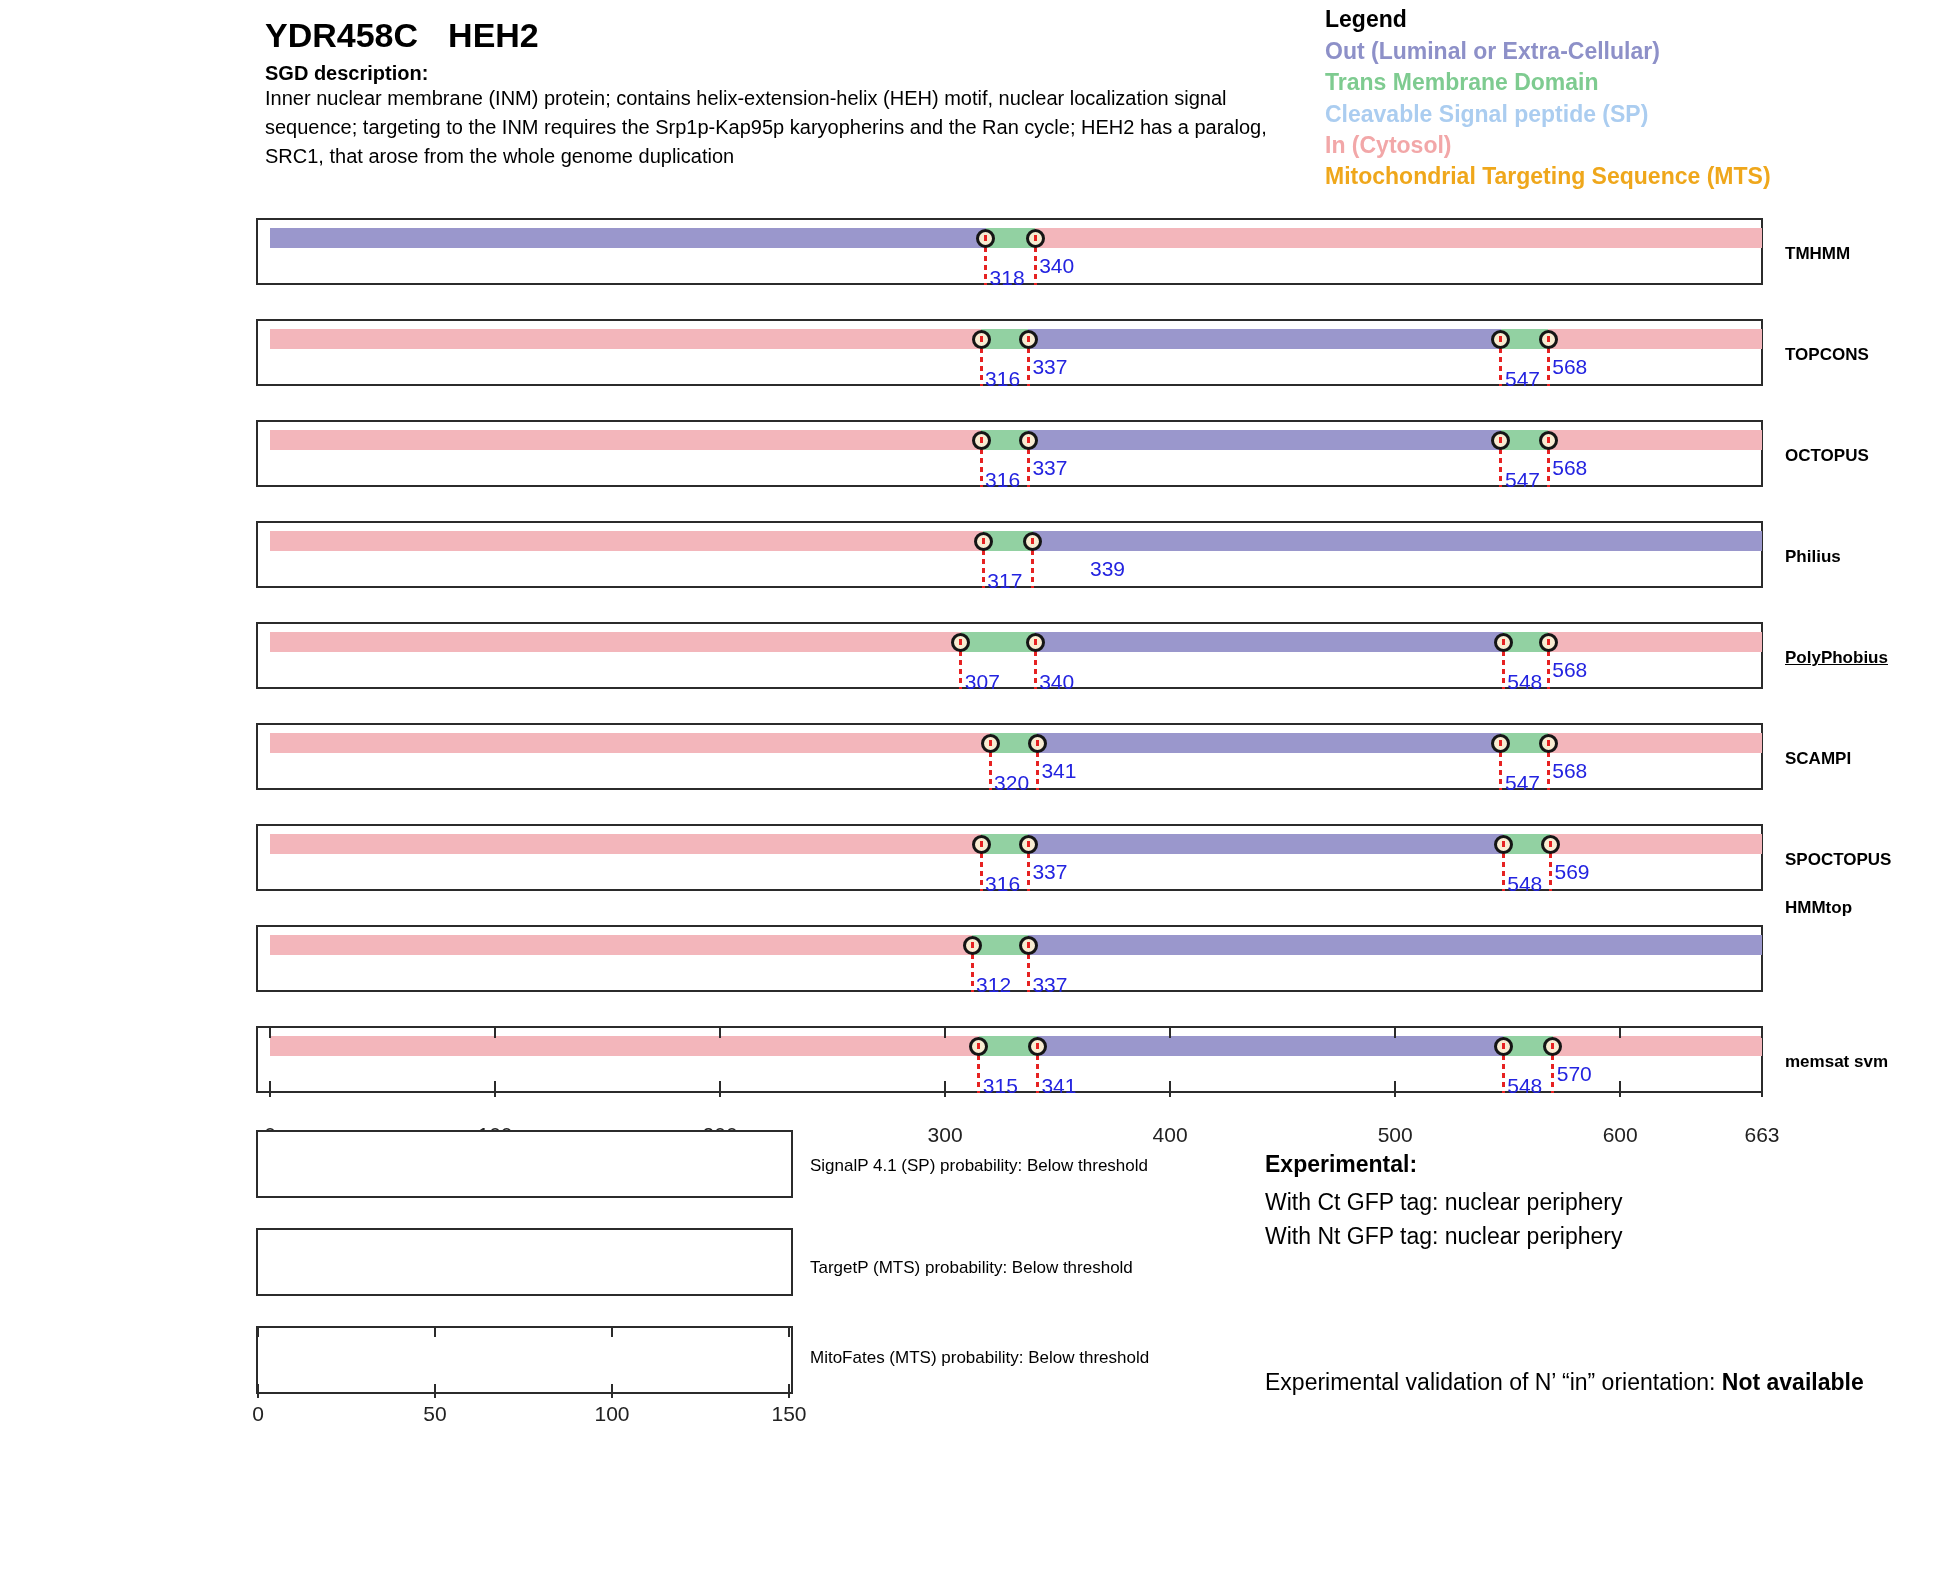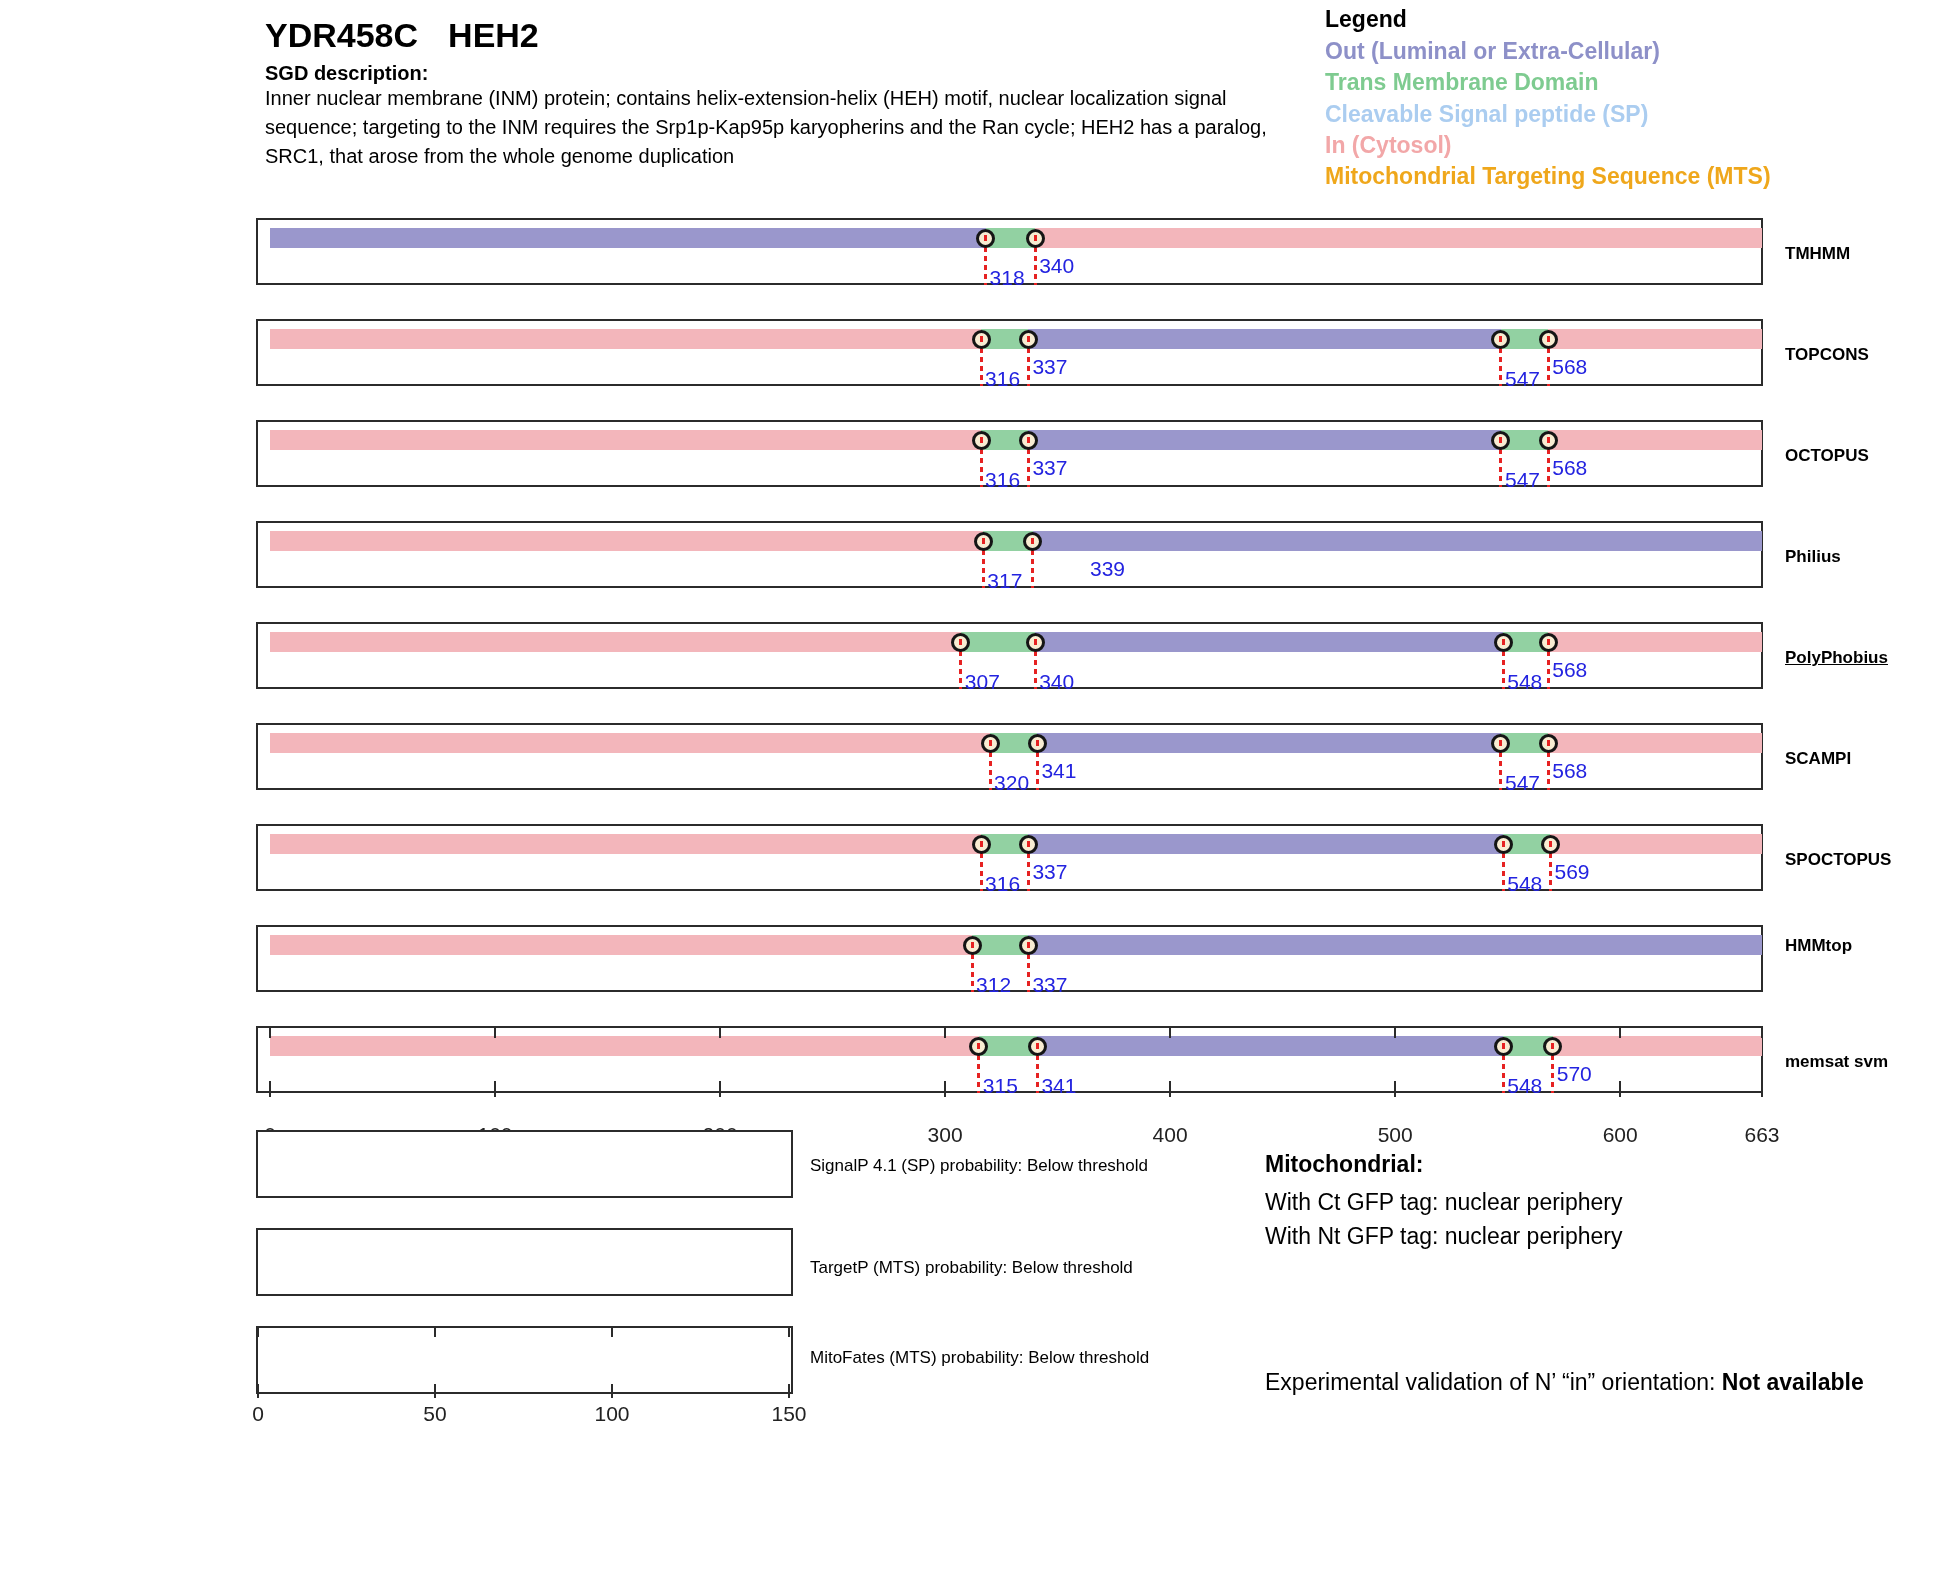--- a/index.html
+++ b/index.html
@@ -207,21 +207,21 @@
       <div class="abs bar-seg" style="left: 972.118px; top: 935px; width: 56.2594px; background: rgb(146, 209, 162);"></div>
       <div class="abs bar-seg" style="left: 1028.38px; top: 935px; width: 733.623px; background: rgb(154, 151, 204);"></div>
       <div class="abs marker-line" style="left: 970.618px; top: 945px; height: 47px;"></div>
       <div class="abs marker-circle" style="left: 962.618px; top: 935.5px;"></div>
       <div class="abs marker-centerdash" style="left: 970.618px; top: 942px;"></div>
       <div class="abs pos-label" style="left: 976.118px; top: 974px;">312</div>
       <div class="abs marker-line" style="left: 1026.88px; top: 945px; height: 47px;"></div>
       <div class="abs marker-circle" style="left: 1018.88px; top: 935.5px;"></div>
       <div class="abs marker-centerdash" style="left: 1026.88px; top: 942px;"></div>
       <div class="abs pos-label" style="left: 1032.38px; top: 974px;">337</div>
-      <div class="abs track-label" style="left: 1785px; top: 936px;">HMMtop</div>
+      <div class="abs track-label" style="left: 1785px; top: 898px;">HMMtop</div>
       <div class="abs track-box" style="left: 256px; top: 1026px; width: 1507px; height: 67px;"></div>
       <div class="abs bar-seg" style="left: 270px; top: 1036px; width: 708.869px; background: rgb(243, 182, 187);"></div>
       <div class="abs bar-seg" style="left: 978.869px; top: 1036px; width: 58.5098px; background: rgb(146, 209, 162);"></div>
       <div class="abs bar-seg" style="left: 1037.38px; top: 1036px; width: 465.828px; background: rgb(154, 151, 204);"></div>
       <div class="abs bar-seg" style="left: 1503.21px; top: 1036px; width: 49.5083px; background: rgb(146, 209, 162);"></div>
       <div class="abs bar-seg" style="left: 1552.71px; top: 1036px; width: 209.285px; background: rgb(243, 182, 187);"></div>
       <div class="abs tick" style="left: 269px; top: 1026px; height: 12px;"></div>
       <div class="abs tick" style="left: 269px; top: 1081px; height: 16px;"></div>
       <div class="abs tick" style="left: 494.038px; top: 1026px; height: 12px;"></div>
       <div class="abs tick" style="left: 494.038px; top: 1081px; height: 16px;"></div>
@@ -278,21 +278,21 @@
       <div class="abs tick" style="left: 434px; top: 1384px; height: 14px;"></div>
       <div class="abs axis-num" style="left: 435px; top: 1402px;">50</div>
       <div class="abs tick" style="left: 611px; top: 1326px; height: 11px;"></div>
       <div class="abs tick" style="left: 611px; top: 1384px; height: 14px;"></div>
       <div class="abs axis-num" style="left: 612px; top: 1402px;">100</div>
       <div class="abs tick" style="left: 788px; top: 1326px; height: 11px;"></div>
       <div class="abs tick" style="left: 788px; top: 1384px; height: 14px;"></div>
       <div class="abs axis-num" style="left: 789px; top: 1402px;">150</div>
     </div>
 
-  <div class="abs info-text bold" style="top:1147px">Mitochondrial:</div>
+  <div class="abs info-text bold" style="top:1147px">Experimental:</div>
   <div class="abs info-text" style="top:1185px">With Ct GFP tag: nuclear periphery</div>
   <div class="abs info-text" style="top:1219px">With Nt GFP tag: nuclear periphery</div>
   <div class="abs info-text" style="top:1365px" id="info-orientation">
     <span>Experimental validation of N’ “in” orientation:</span>
     <span class="bold">Not available</span>
   </div>
 
 </div>
 
 </body></html>

